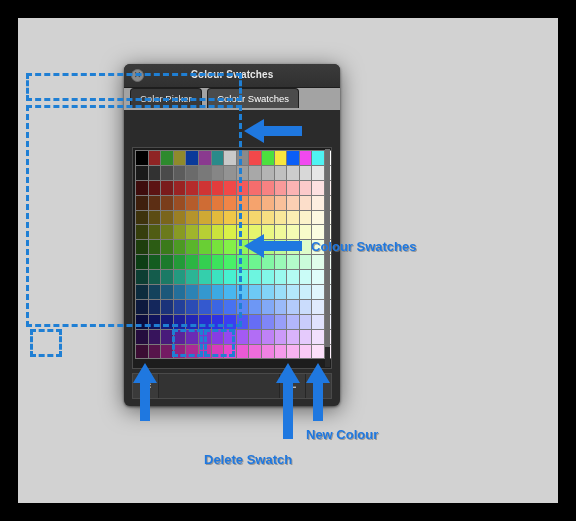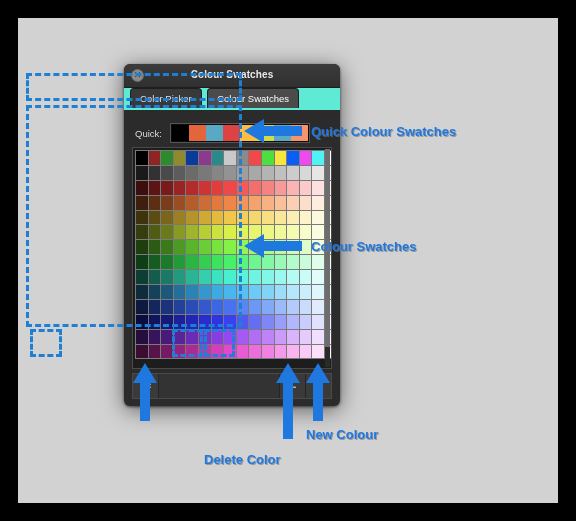--- a/index.html
+++ b/index.html
@@ -63,21 +63,21 @@
     color: #3a3a3a;
     font-size: 9px;
     line-height: 11px;
     text-align: center;
     cursor: pointer;
   }
   
   .tabbar {
     position: relative;
     height: 22px;
-    background: #5eead4;
+    background: #a3a3a3;
     padding-left: 6px;
   }
   .tab {
     display: inline-block;
     height: 20px;
     padding: 0 9px;
     line-height: 20px;
     font-size: 9.5px;
     color: #e2e2e2;
     background: #393939;
@@ -201,33 +201,20 @@
       <div class="titlebar">
         <div class="close-btn">✕</div>
         <div class="title-text">Colour Swatches</div>
       </div>
 
       <div class="tabbar">
         <div class="tab">Color Picker</div>
         <div class="tab active">Colour Swatches</div>
       </div>
 
-      <div class="quick-row">
-        <div class="quick-label">Quick:</div>
-        <div class="quick-strip" id="quick-strip">
-            <div class="quick-sw" style="background: rgb(0, 0, 0);"></div>
-            <div class="quick-sw" style="background: rgb(226, 101, 60);"></div>
-            <div class="quick-sw" style="background: rgb(89, 169, 196);"></div>
-            <div class="quick-sw" style="background: rgb(221, 67, 67);"></div>
-            <div class="quick-sw" style="background: rgb(253, 188, 66);"></div>
-            <div class="quick-sw" style="background: rgb(207, 220, 74);"></div>
-            <div class="quick-sw" style="background: rgb(89, 169, 196);"></div>
-            <div class="quick-sw" style="background: rgb(247, 148, 105);"></div>
-          </div>
-      </div>
 
       <div class="grid-panel">
         <div class="grid" id="swatch-grid">
             <div class="cell" style="background: rgb(0, 0, 0);"></div>
             <div class="cell" style="background: rgb(143, 36, 36);"></div>
             <div class="cell" style="background: rgb(45, 138, 45);"></div>
             <div class="cell" style="background: rgb(143, 138, 43);"></div>
             <div class="cell" style="background: rgb(10, 58, 154);"></div>
             <div class="cell" style="background: rgb(138, 58, 143);"></div>
             <div class="cell" style="background: rgb(42, 138, 138);"></div>
@@ -476,19 +463,18 @@
     <svg class="arrow" style="left:112px; top:343px;" width="30" height="62" viewBox="0 0 30 62">
       <path d="M15 2 L27 22 L20 22 L20 60 L10 60 L10 22 L3 22 Z" fill="#1f78e0"></path>
     </svg>
     <svg class="arrow" style="left:255px; top:343px;" width="30" height="80" viewBox="0 0 30 80">
       <path d="M15 2 L27 22 L20 22 L20 78 L10 78 L10 22 L3 22 Z" fill="#1f78e0"></path>
     </svg>
     <svg class="arrow" style="left:285px; top:343px;" width="30" height="62" viewBox="0 0 30 62">
       <path d="M15 2 L27 22 L20 22 L20 60 L10 60 L10 22 L3 22 Z" fill="#1f78e0"></path>
     </svg>
 
-    <div class="ann" style="left:293px; top:106px;">Quick Colour Swatches</div>
     <div class="ann" style="left:293px; top:221px;">Colour Swatches</div>
-    <div class="ann" style="left:186px; top:434px;">Delete Color</div>
+    <div class="ann" style="left:186px; top:434px;">Delete Swatch</div>
     <div class="ann" style="left:288px; top:409px;">New Colour</div>
 
   </div>
 </div>
 
 </body></html>

